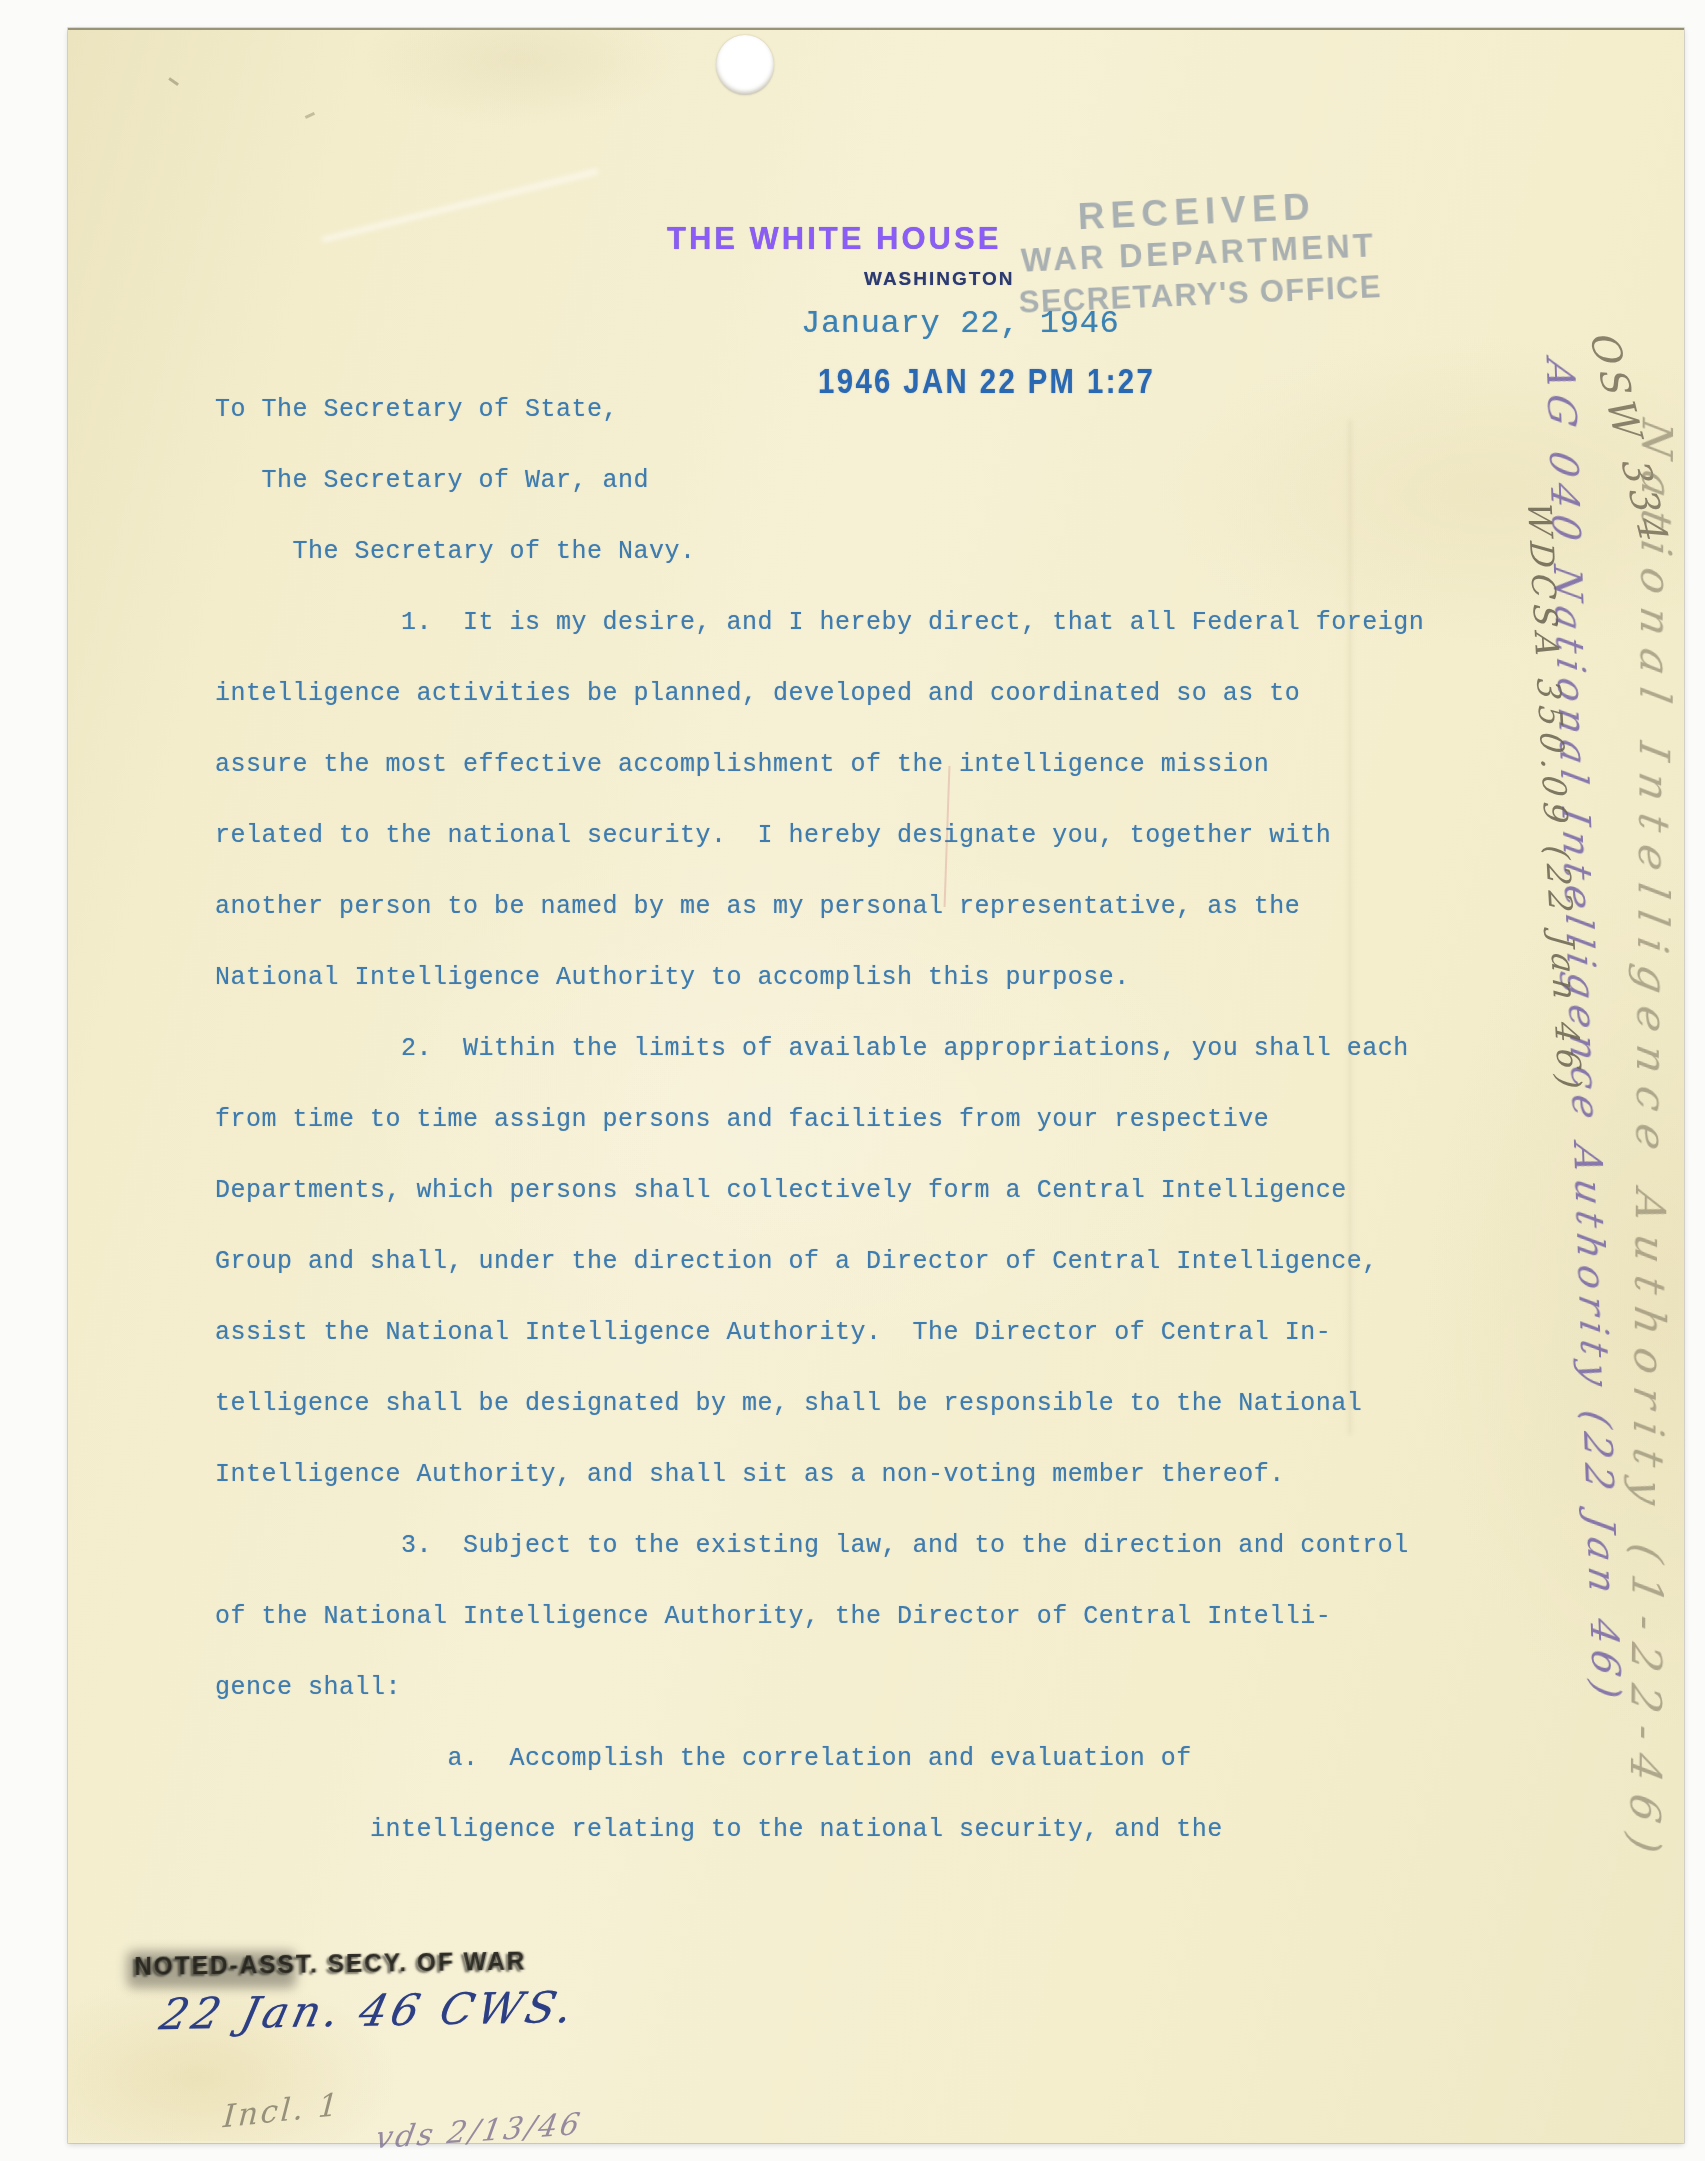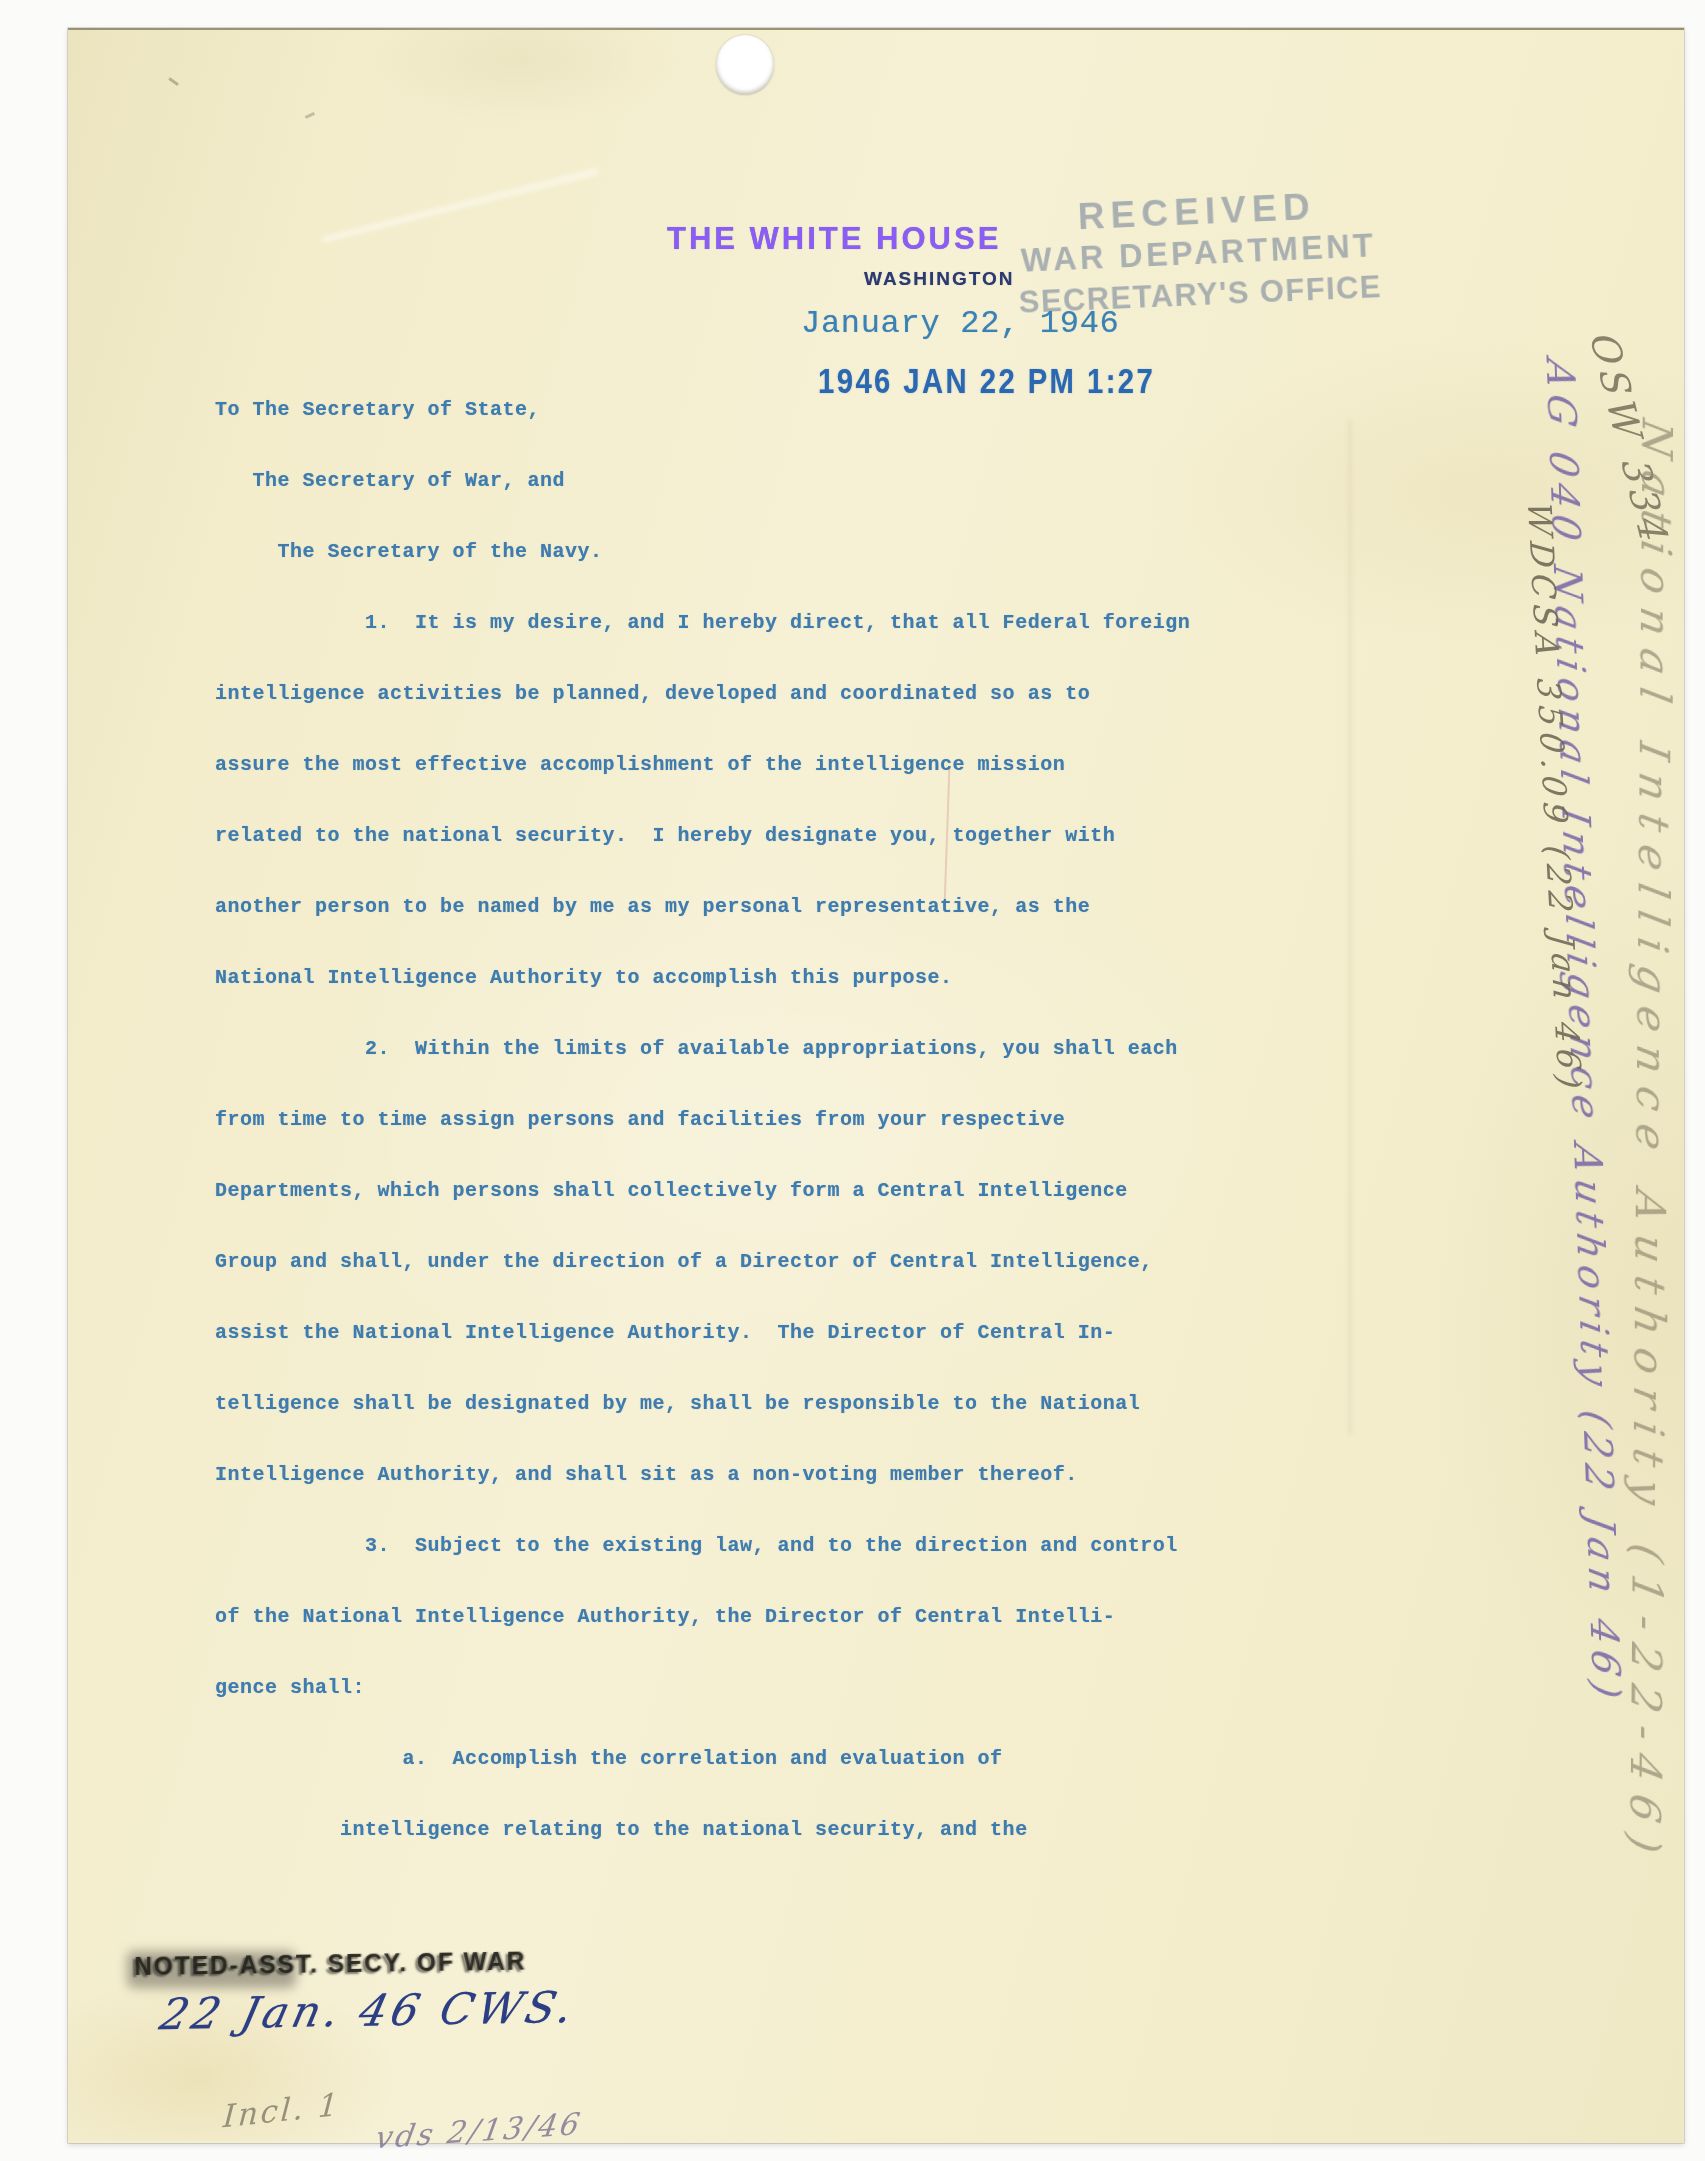--- a/index.html
+++ b/index.html
@@ -75,24 +75,23 @@
     position:absolute;left:818px;top:361px;
     font-weight:bold;font-size:32.5px;letter-spacing:2.7px;color:#2b68b2;
     transform:scale(0.9,1.1);transform-origin:left top;
     filter:blur(0.2px);text-shadow:0 0 1.4px rgba(43,104,178,0.5);white-space:nowrap;
   }
 
   
   .letter-body{
     position:absolute;left:215px;top:374px;margin:0;z-index:3;
     font-family:"Liberation Mono", monospace;
-    font-size:20px;line-height:71px;letter-spacing:0.5px;
+    font-size:25px;line-height:71px;letter-spacing:0.5px;
     color:#3e7bae;text-shadow:0 0 0.9px rgba(62,123,174,0.5);
     white-space:pre;
-    font-weight:bold;
   }
 
   
   .ann{
     position:absolute;font-family:"DejaVu Serif", serif;font-style:italic;
     white-space:nowrap;transform-origin:left top;z-index:5;
   }
   .ann-osw{left:1625px;top:332px;font-size:38px;letter-spacing:5.4px;
     color:rgba(126,118,96,0.90);transform:rotate(76deg) skewX(-8deg);}
   .ann-ag{left:1583px;top:364px;font-size:39px;letter-spacing:6.8px;

